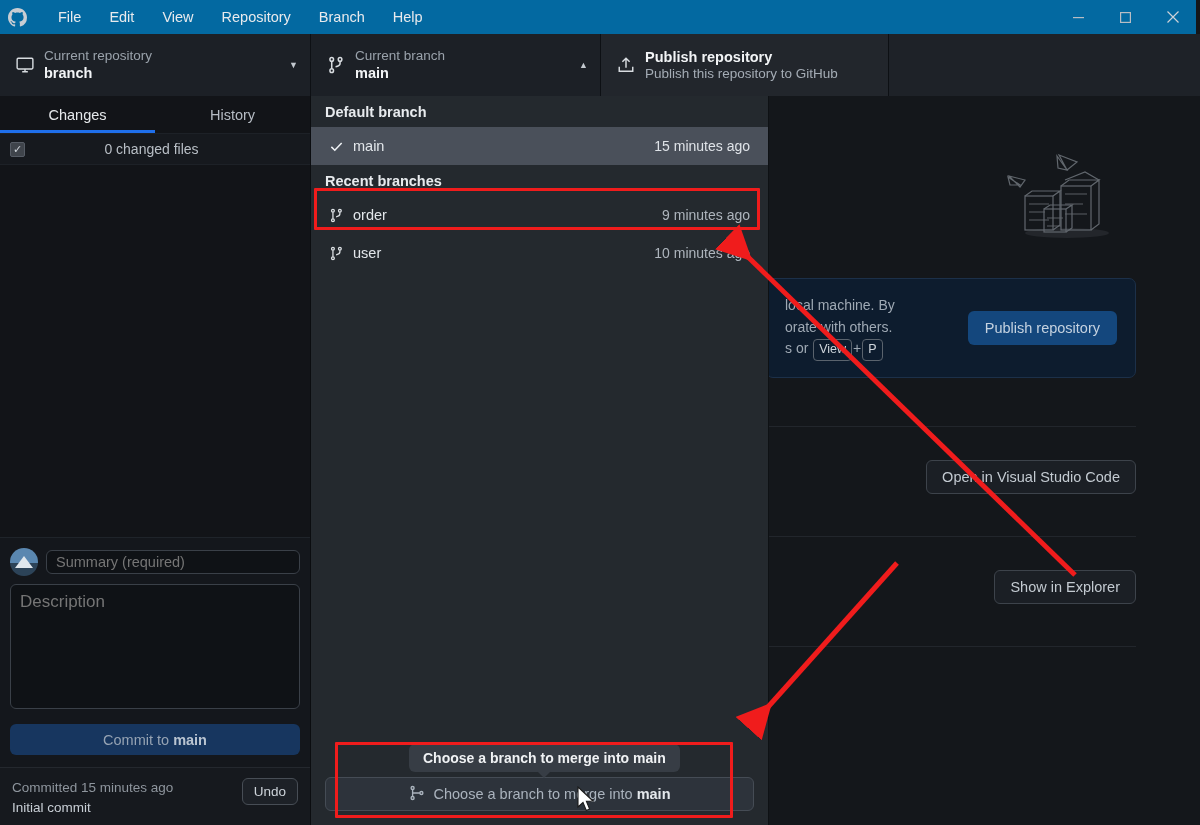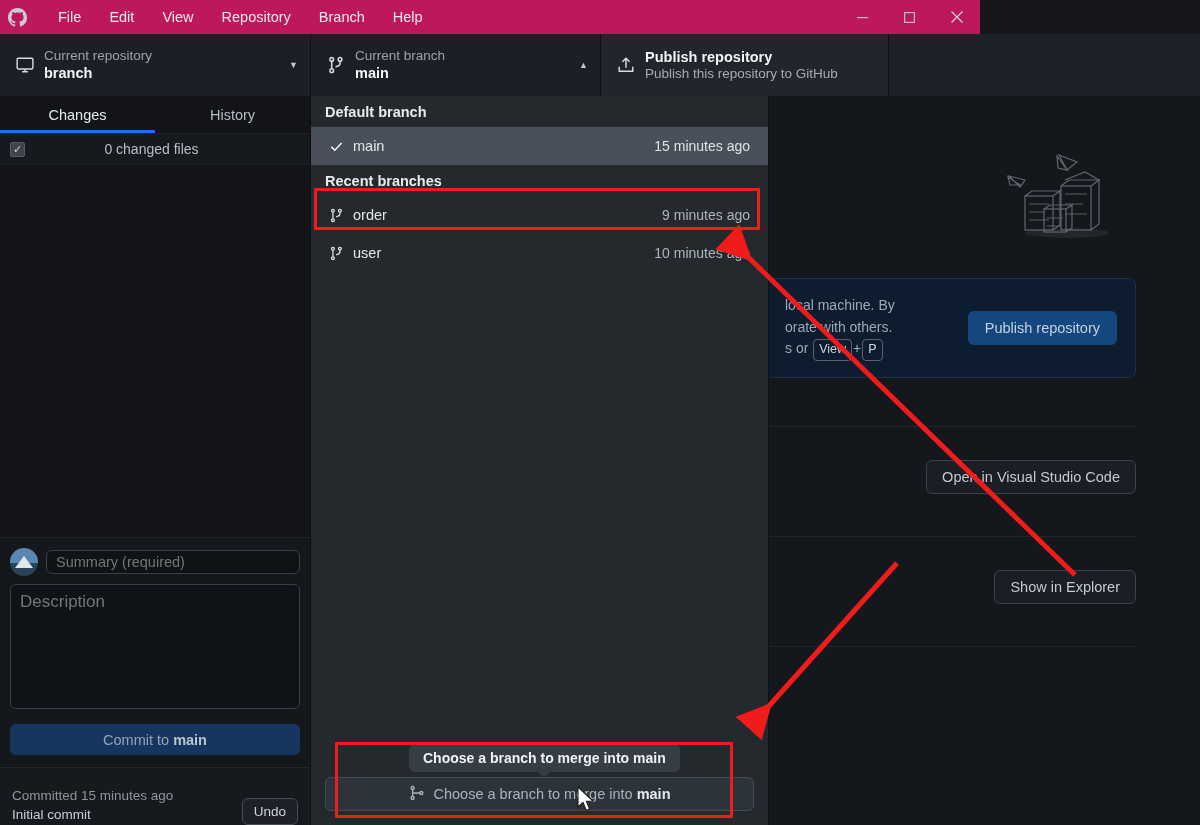--- a/index.html
+++ b/index.html
@@ -6,22 +6,22 @@
   html, body {
     width: 1200px; height: 825px;
     background: #14161a;
     font-family: "Liberation Sans", sans-serif;
     overflow: hidden;
   }
   #app { position: relative; width: 1200px; height: 825px; background: #14161a; }
 
   
   .titlebar {
-    position: absolute; top: 0; left: 0; width: 980px; height: 34px;
-    background: #be185d; display: flex; align-items: flex-start;
+    position: absolute; top: 0; left: 0; width: 1196px; height: 34px;
+    background: #0369a1; display: flex; align-items: flex-start;
   }
   .gh-logo { width: 34px; height: 34px; display: flex; align-items: center; justify-content: center; }
   .menu { display: flex; align-items: center; height: 34px; margin-left: 10px; }
   .menu-item {
     color: #e8eaed; font-size: 14.5px; padding: 0 14px; height: 34px;
     display: flex; align-items: center; cursor: default;
   }
   .wincontrols { position: absolute; right: 0; top: 0; height: 34px; display: flex; }
   .wc {
     width: 47px; height: 34px; display: flex; align-items: center; justify-content: center;
@@ -104,21 +104,21 @@
     border-radius: 6px; color: #8d949c; font-size: 17px; padding: 7px 9px; outline: none; resize: none;
     font-family: "Liberation Sans", sans-serif;
   }
   .commit-btn {
     margin-top: 11px; width: 100%; height: 31px; background: #17365f; border: none; border-radius: 6px;
     color: #96a3b3; font-size: 14.5px; cursor: default; font-family: "Liberation Sans", sans-serif;
   }
   .commit-btn b { color: #b9c4d1; }
   .lastcommit {
     height: 58px; background: #16191e; border-top: 1px solid #24282e;
-    display: flex; align-items: flex-end; padding: 0 12px; gap: 20px;
+    display: flex; align-items: flex-start; padding: 10px 12px; gap: 20px;
   }
   .lc-text { flex: 1; line-height: 1.45; }
   .lc-1 { font-size: 13.5px; color: #8e959d; }
   .lc-2 { font-size: 13.5px; color: #c8ced5; }
   .undo-btn {
     border: 1px solid #474d55; background: #1d2127; color: #cdd3d9; font-size: 13.5px;
     border-radius: 6px; padding: 5px 11px; cursor: default; font-family: "Liberation Sans", sans-serif;
   }
 
   

